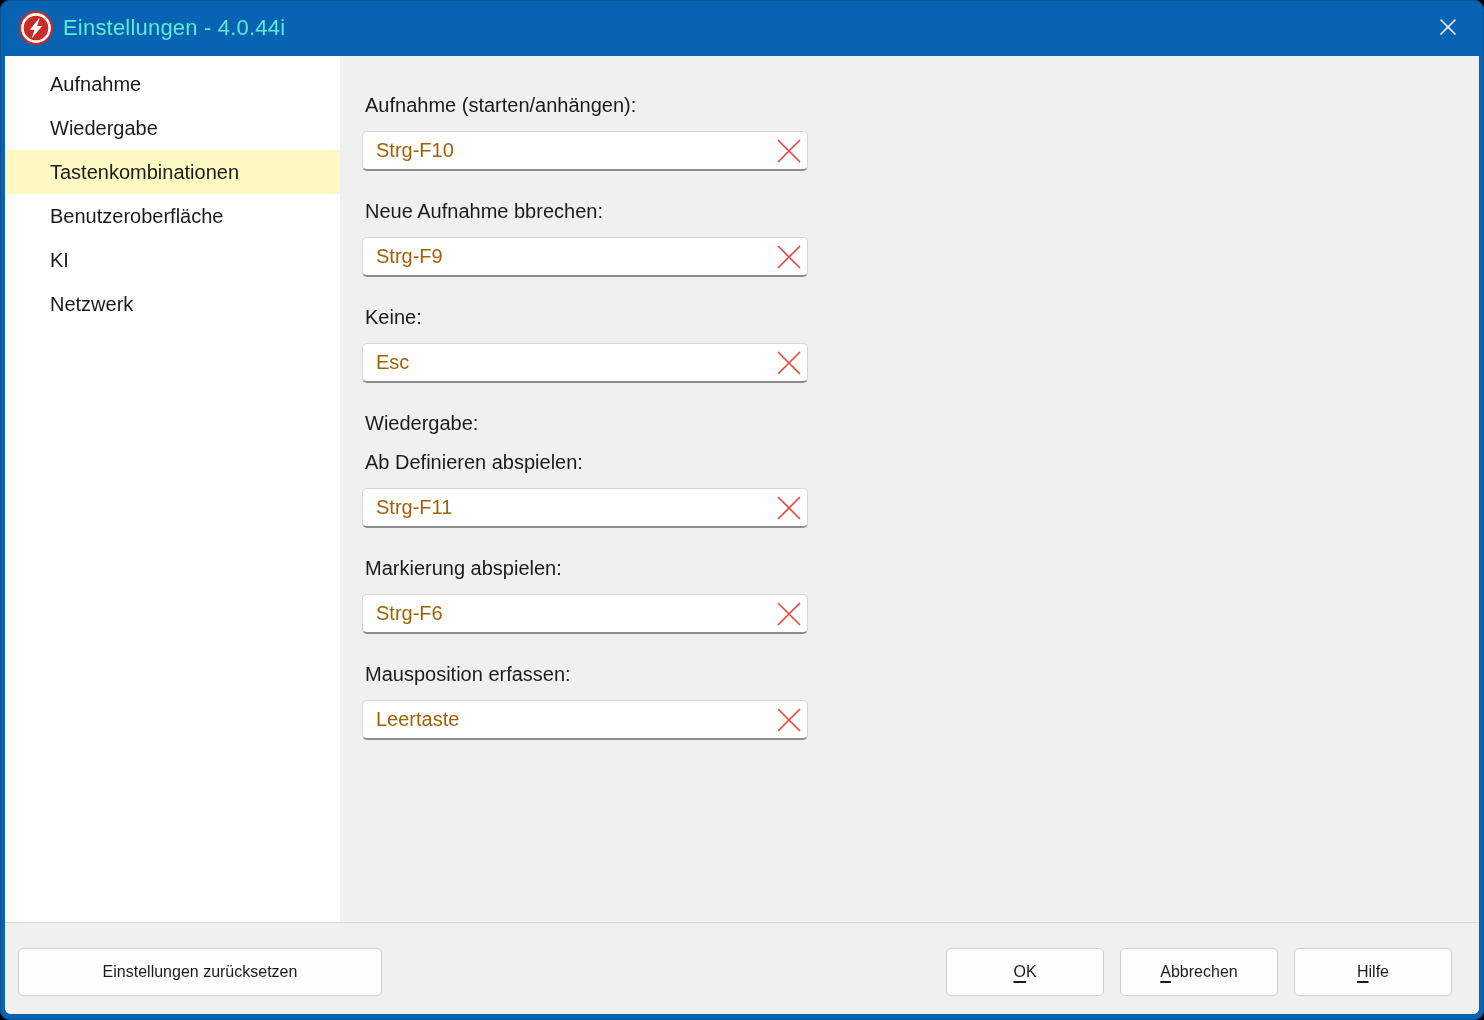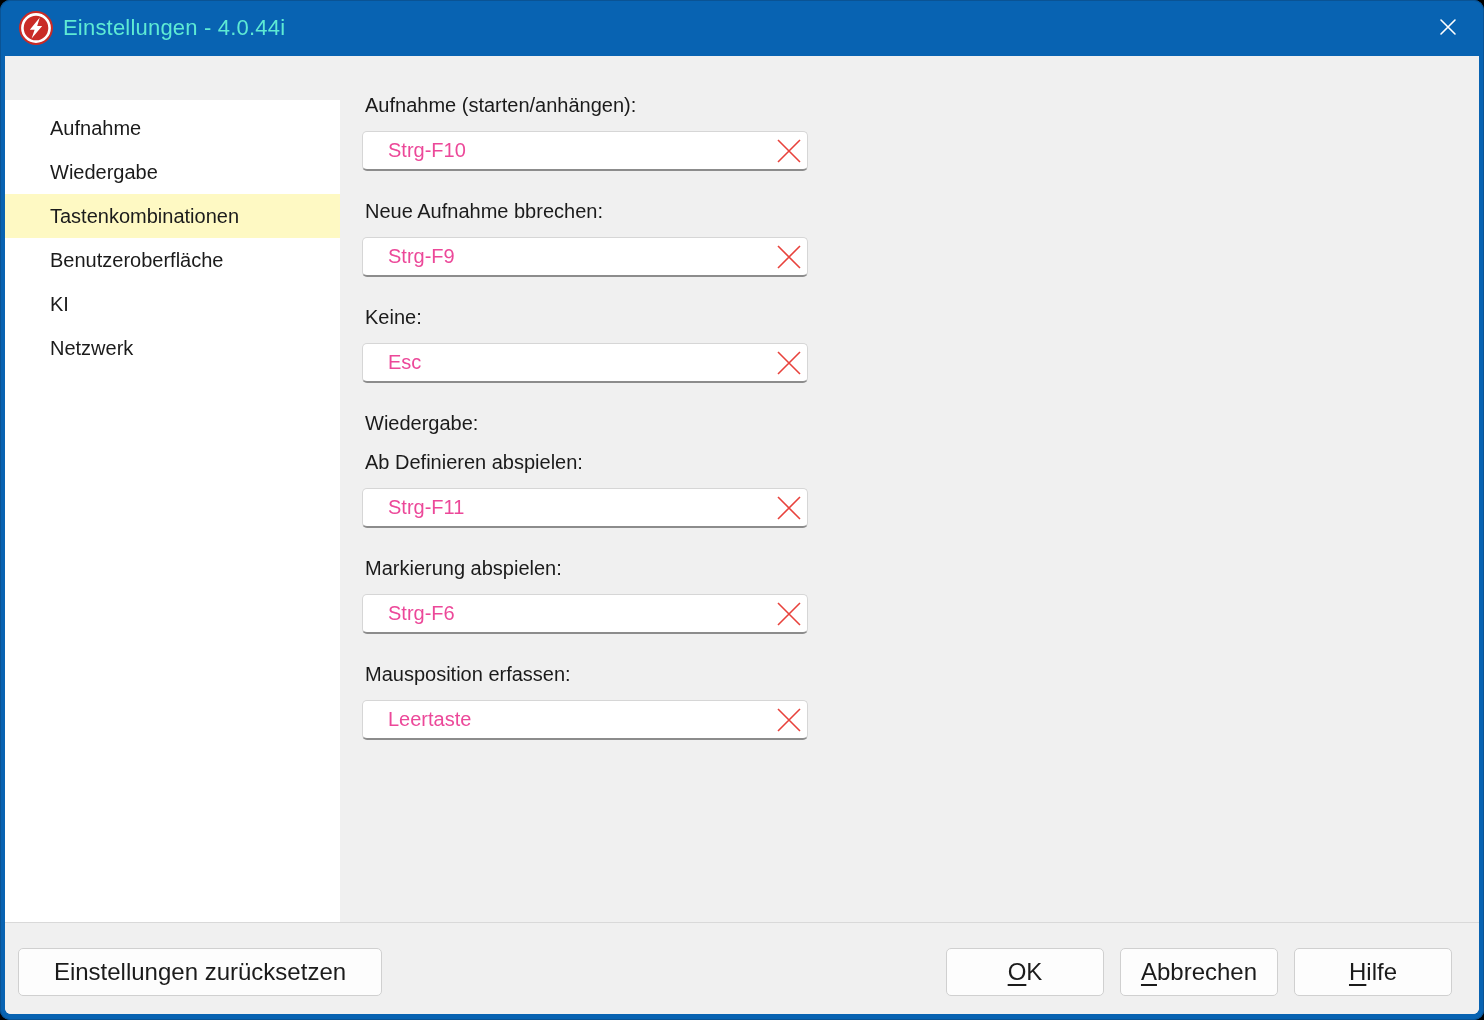--- a/index.html
+++ b/index.html
@@ -22,48 +22,48 @@
     display:flex; align-items:center; justify-content:center; cursor:default;
   }
   
   .content {
     position:absolute; left:5px; right:5px; top:56px; bottom:6px;
     background:#F0F0F0; border-radius:0 0 6px 6px;
     display:flex; flex-direction:column; overflow:hidden;
   }
   .body-row { flex:1; display:flex; min-height:0; }
   
-  .sidebar { width:335px; background:#FFFFFF; padding-top:6px; box-sizing:border-box; flex:0 0 auto;margin-top:44px; }
+  .sidebar { width:335px; background:#FFFFFF; padding-top:6px; box-sizing:border-box; flex:0 0 auto; }
   .side-item {
     height:44px; display:flex; align-items:center; padding-left:45px;
     font-size:20px; color:#1b1b1b; cursor:default;
   }
   .side-item.selected { background:#fef9c3; }
   
   .main { flex:1; padding:26px 0 0 22px; box-sizing:border-box; overflow:hidden;margin-top:10px; }
   .field-label { font-size:20px; color:#1b1b1b; line-height:26px; margin:0 0 13px 3px; }
   .hotkey-box {
     width:446px; height:40px; background:#fff;
     border:1px solid #D6D6D6; border-bottom:2px solid #8C8C8C;
     border-radius:5px; box-sizing:border-box; position:relative;
-    display:flex; align-items:center; padding-left:25px;
-    font-size:20px; color:#ec4899; margin-bottom:27px; cursor:default;
+    display:flex; align-items:center; padding-left:13px;
+    font-size:20px; color:#a16207; margin-bottom:27px; cursor:default;
   }
   .clear-x {
     position:absolute; right:3px; top:50%; transform:translateY(-50%);
     width:30px; height:30px; display:flex; align-items:center; justify-content:center;
   }
   
   .footer {
     height:92px; border-top:1px solid #D9D9D9; background:#F0F0F0;
     display:flex; align-items:flex-start; padding:25px 27px 0 13px; box-sizing:border-box;
   }
   .btn {
     height:48px; background:#FDFDFD; border:1px solid #D0D0D0; border-radius:5px;
-    font-size:24px; color:#1b1b1b; display:flex; align-items:center; justify-content:center;
+    font-size:16px; color:#1b1b1b; display:flex; align-items:center; justify-content:center;
     box-sizing:border-box; font-family:inherit; padding:0; cursor:default;
   }
   .reset-btn { width:364px; }
   .right-group { margin-left:auto; display:flex; gap:16px; }
   .dlg-btn { width:158px; }
   .accel { text-decoration:underline; text-underline-offset:4px; text-decoration-thickness:1.5px; }
 </style>
 </head>
 <body>
 

